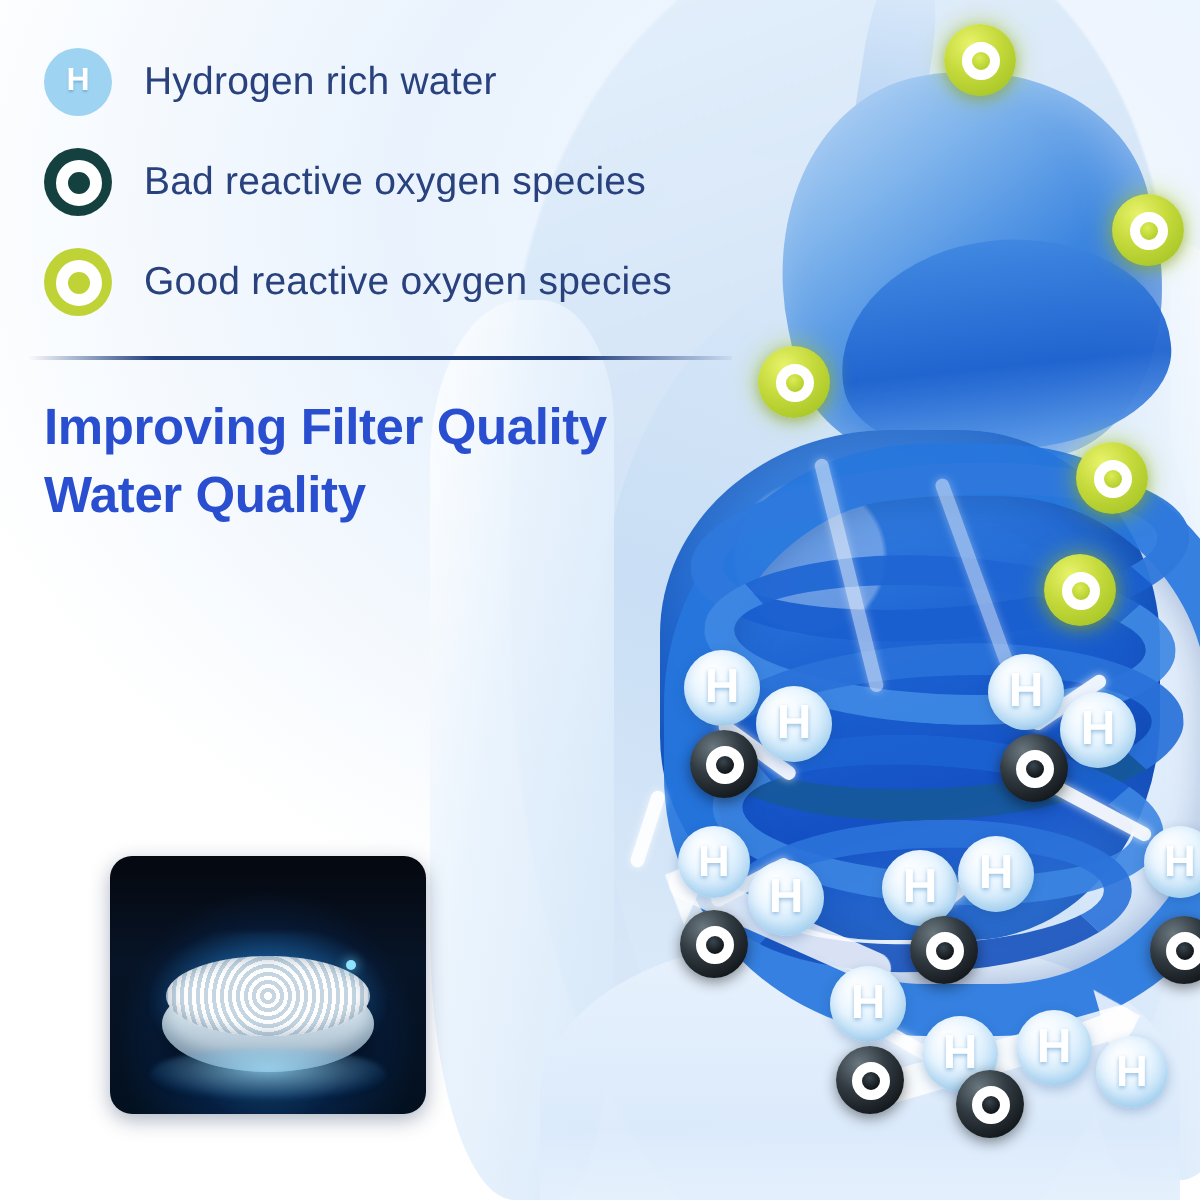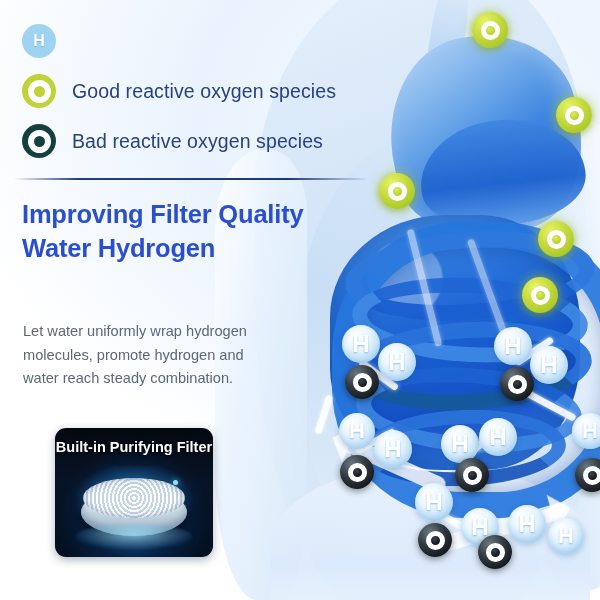--- a/index.html
+++ b/index.html
@@ -279,49 +279,48 @@
       </div>
       <div class="mol mol-h" style="left: 548px; top: 518px; width: 36px; height: 36px; font-size: 22px;">H</div>
     </div>
 
   <div class="legend">
 
     <div class="legend-row">
       <div class="lg-badge lg-h">
         <span>H</span>
       </div>
+      <div class="lg-text">Hydrogen rich water</div>
+    </div>
+
+    <div class="legend-row">
+      <div class="lg-badge lg-bad">
+        <span class="lg-ring"></span>
+      </div>
+      <div class="lg-text">Bad reactive oxygen species</div>
     </div>
 
     <div class="legend-row">
       <div class="lg-badge lg-good">
         <span class="lg-ring"></span>
       </div>
       <div class="lg-text">Good reactive oxygen species</div>
     </div>
 
-    <div class="legend-row">
-      <div class="lg-badge lg-bad">
-        <span class="lg-ring"></span>
-      </div>
-      <div class="lg-text">Bad reactive oxygen species</div>
-    </div>
-
   </div>
 
   <div class="divider"></div>
 
   <div class="headline">
     <div>Improving Filter Quality</div>
-    <div>Water Hydrogen</div>
+    <div>Water Quality</div>
   </div>
 
-  <div class="para">Let water uniformly wrap hydrogen molecules, promote hydrogen and water reach steady combination.</div>
 
   <div class="filter-card">
     <div class="filter-glow"></div>
     <div class="disc"></div>
     <div class="disc-top"></div>
     <div class="disc-base"></div>
     <div class="spark" style="left:118px;top:52px;"></div>
-    <div class="filter-title">Built-in Purifying Filter</div>
   </div>
 
 </div>
 
 </body></html>

